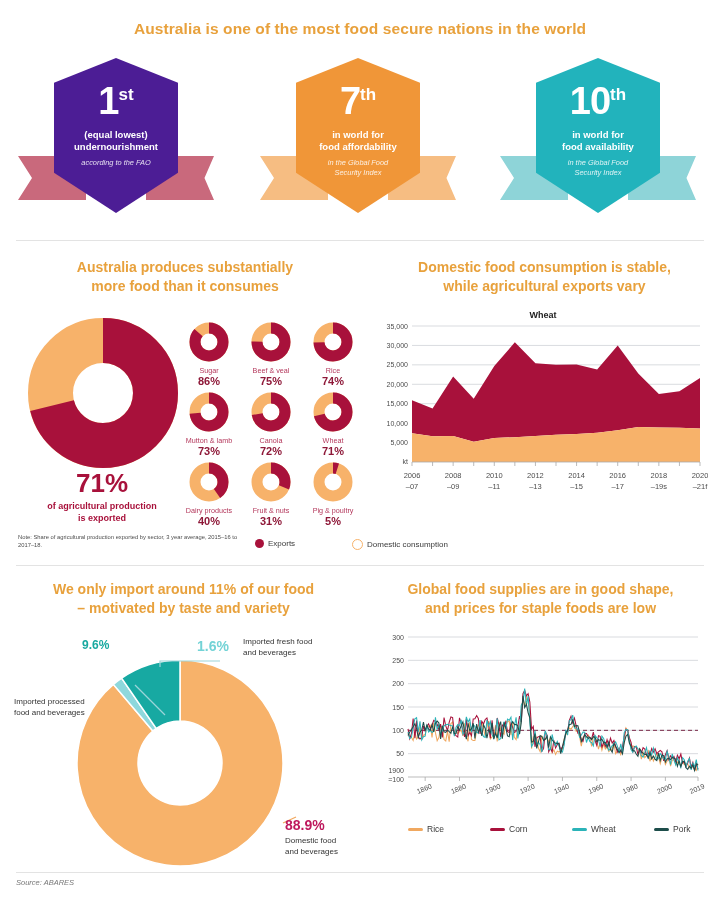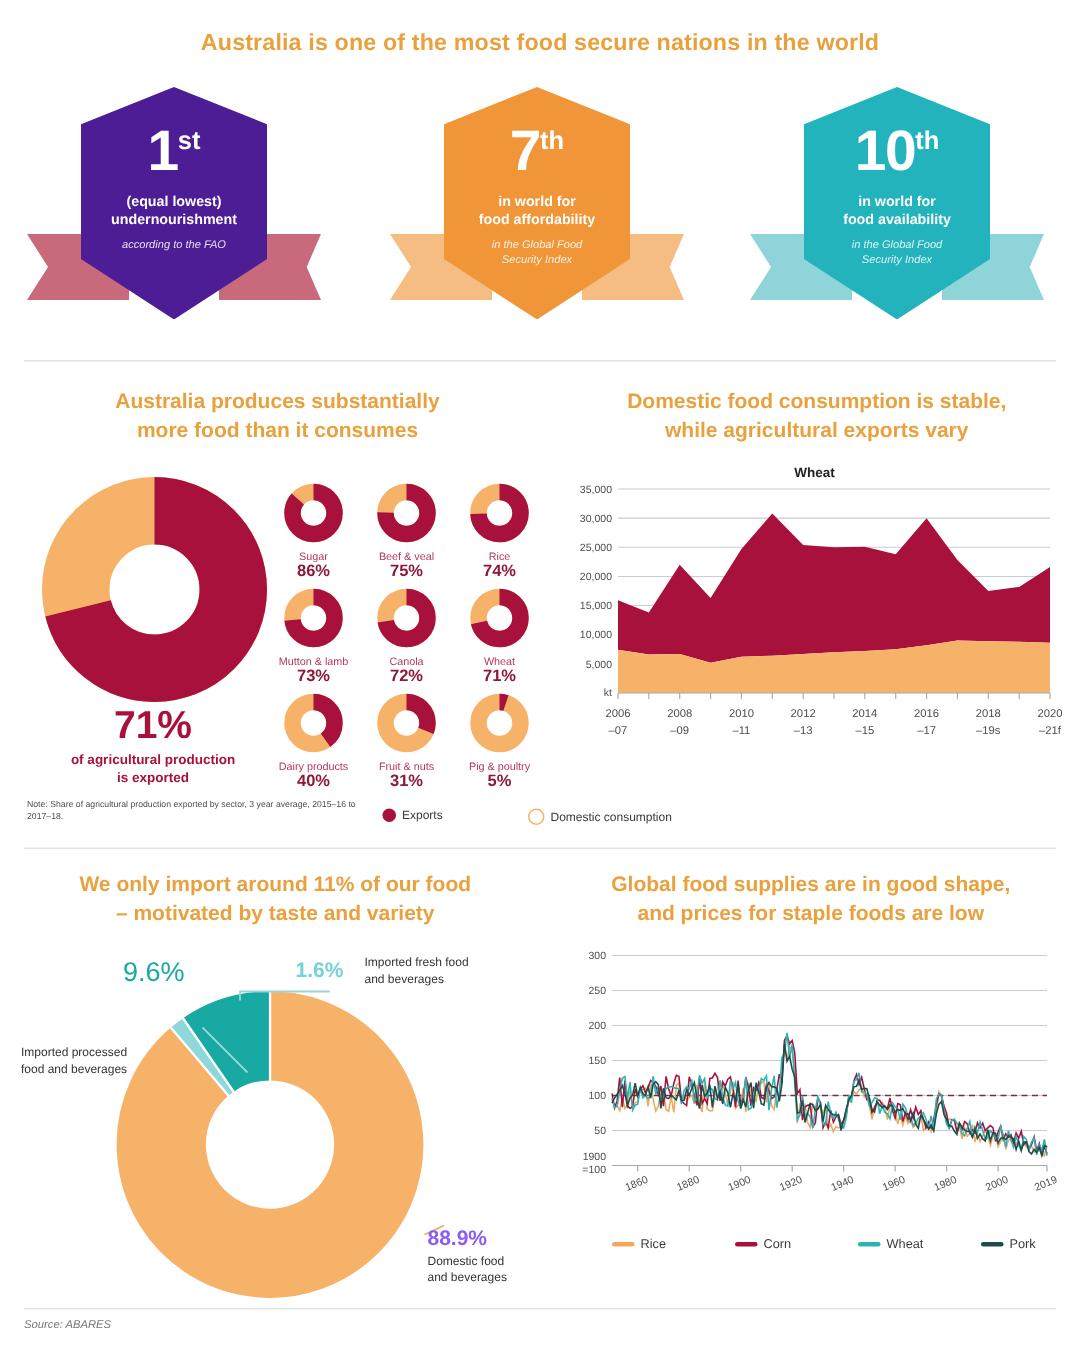--- a/index.html
+++ b/index.html
@@ -81,25 +81,25 @@
   .wheat-wrap{position:absolute;left:378px;top:310px;width:330px;height:215px;}
   .wheat-title{
     position:absolute;left:0;top:0;width:330px;text-align:center;
     font-size:9px;font-weight:bold;color:#222;
   }
   .axis-lbl{font-size:7px;fill:#4d4d4d;}
   .axis-lbl-x{font-size:7.5px;fill:#4d4d4d;}
 
   
   .pie-wrap{position:absolute;left:40px;top:655px;width:280px;height:215px;}
-  .cal-9{position:absolute;left:82px;top:638px;font-size:18px;font-weight:normal;color:#18a9a0;}
+  .cal-9{position:absolute;left:82px;top:638px;font-size:12px;font-weight:bold;color:#18a9a0;}
   .cal-9-sub{position:absolute;left:14px;top:657px;width:110px;font-size:8px;line-height:10.5px;color:#333;text-align:left;margin-top:40px;}
   .cal-16{position:absolute;left:197px;top:638px;font-size:14px;font-weight:bold;color:#73d3d6;}
   .cal-16-sub{position:absolute;left:243px;top:637px;width:110px;font-size:8px;line-height:10.5px;color:#333;}
-  .cal-88{position:absolute;left:285px;top:817px;font-size:14px;font-weight:bold;color:#8b5cf6;}
+  .cal-88{position:absolute;left:285px;top:817px;font-size:14px;font-weight:bold;color:#be185d;}
   .cal-88-sub{position:absolute;left:285px;top:836px;width:90px;font-size:8px;line-height:10.5px;color:#333;}
 
   
   .price-wrap{position:absolute;left:378px;top:625px;width:330px;height:215px;}
   .price-legend{position:absolute;left:390px;top:824px;width:310px;height:14px;font-size:8.5px;color:#3a3a3a;}
   .lg{position:absolute;top:0;display:flex;align-items:center;gap:4px;}
   .lg .bar{width:15px;height:3px;display:inline-block;border-radius:2px;}
 
   .source{
     position:absolute;left:16px;top:878px;font-size:7.5px;color:#777;font-style:italic;

